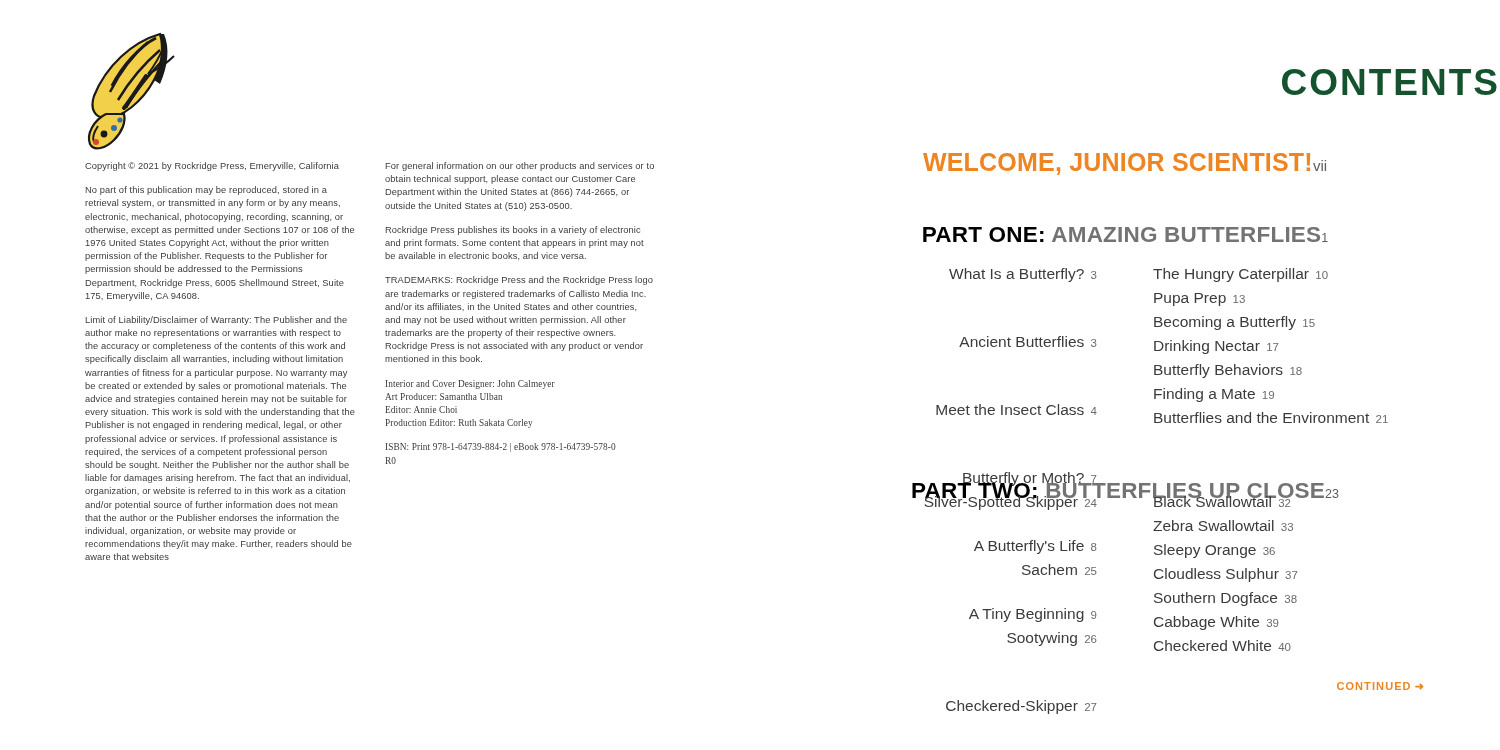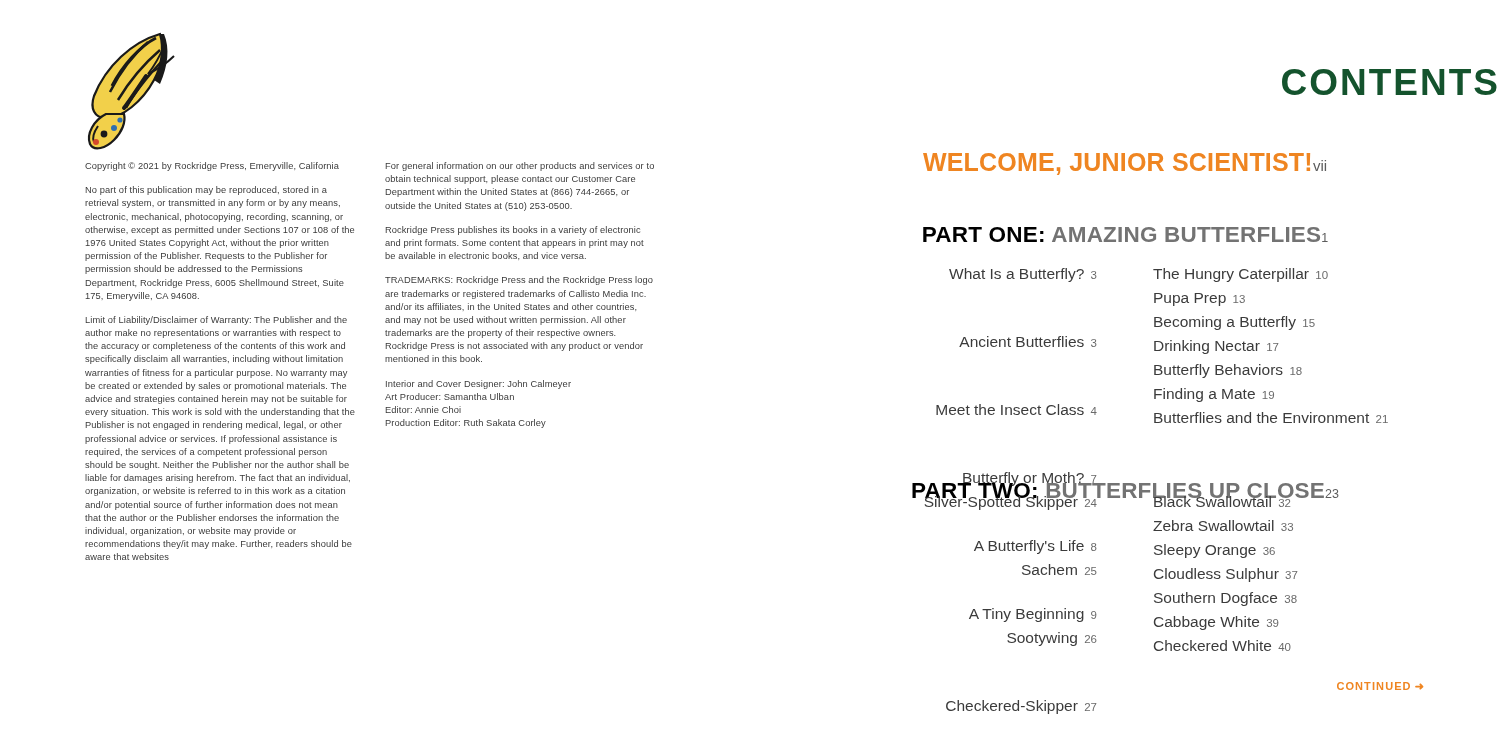--- a/index.html
+++ b/index.html
@@ -50,20 +50,21 @@
     font-size: 9.3px;
     line-height: 1.42;
     color: #3a3a3a;
     letter-spacing: 0.1px;
   }
   .col p.block-lines {
     margin-bottom: 11px;
   }
   .credit-line {
     display: block;
+    font-family: Liberation Serif, serif;
   }
 
   
   .right-page {
     width: 750px;
     height: 750px;
     position: relative;
     box-sizing: border-box;
   }
   .contents-title {
@@ -195,20 +196,24 @@
       <div class="col">
         <p>For general information on our other products and services or to obtain technical support, please contact our Customer Care Department within the United States at (866) 744-2665, or outside the United States at (510) 253-0500.</p>
         <p>Rockridge Press publishes its books in a variety of electronic and print formats. Some content that appears in print may not be available in electronic books, and vice versa.</p>
         <p>TRADEMARKS: Rockridge Press and the Rockridge Press logo are trademarks or registered trademarks of Callisto Media Inc. and/or its affiliates, in the United States and other countries, and may not be used without written permission. All other trademarks are the property of their respective owners. Rockridge Press is not associated with any product or vendor mentioned in this book.</p>
         <p class="block-lines">
           <span class="credit-line">Interior and Cover Designer: John Calmeyer</span>
           <span class="credit-line">Art Producer: Samantha Ulban</span>
           <span class="credit-line">Editor: Annie Choi</span>
           <span class="credit-line">Production Editor: Ruth Sakata Corley</span>
         </p>
+        <p>
+          <span class="credit-line">ISBN: Print 978-1-64739-884-2 | eBook 978-1-64739-578-0</span>
+          <span class="credit-line">R0</span>
+        </p>
       </div>
     </div>
   </div>
 
   <div class="right-page">
 
     <div class="contents-title">CONTENTS</div>
 
     <div class="welcome">
       <span>WELCOME, JUNIOR SCIENTIST!</span><span class="pg">vii</span>

